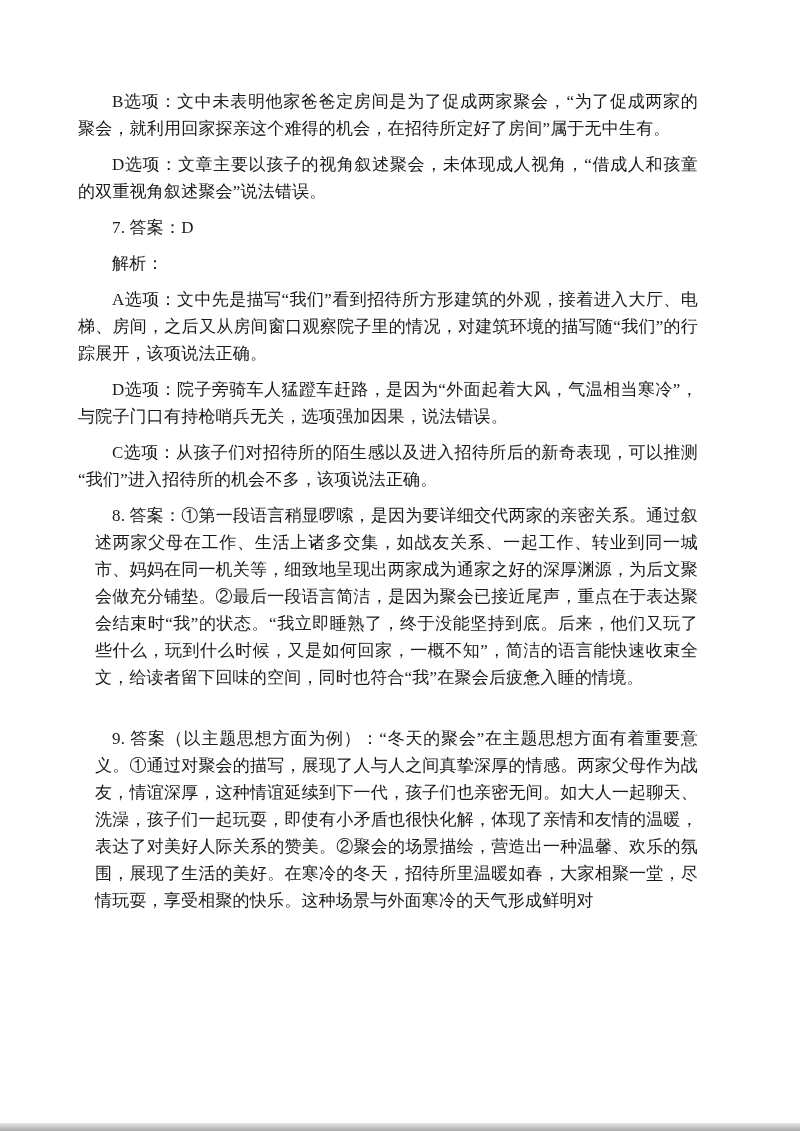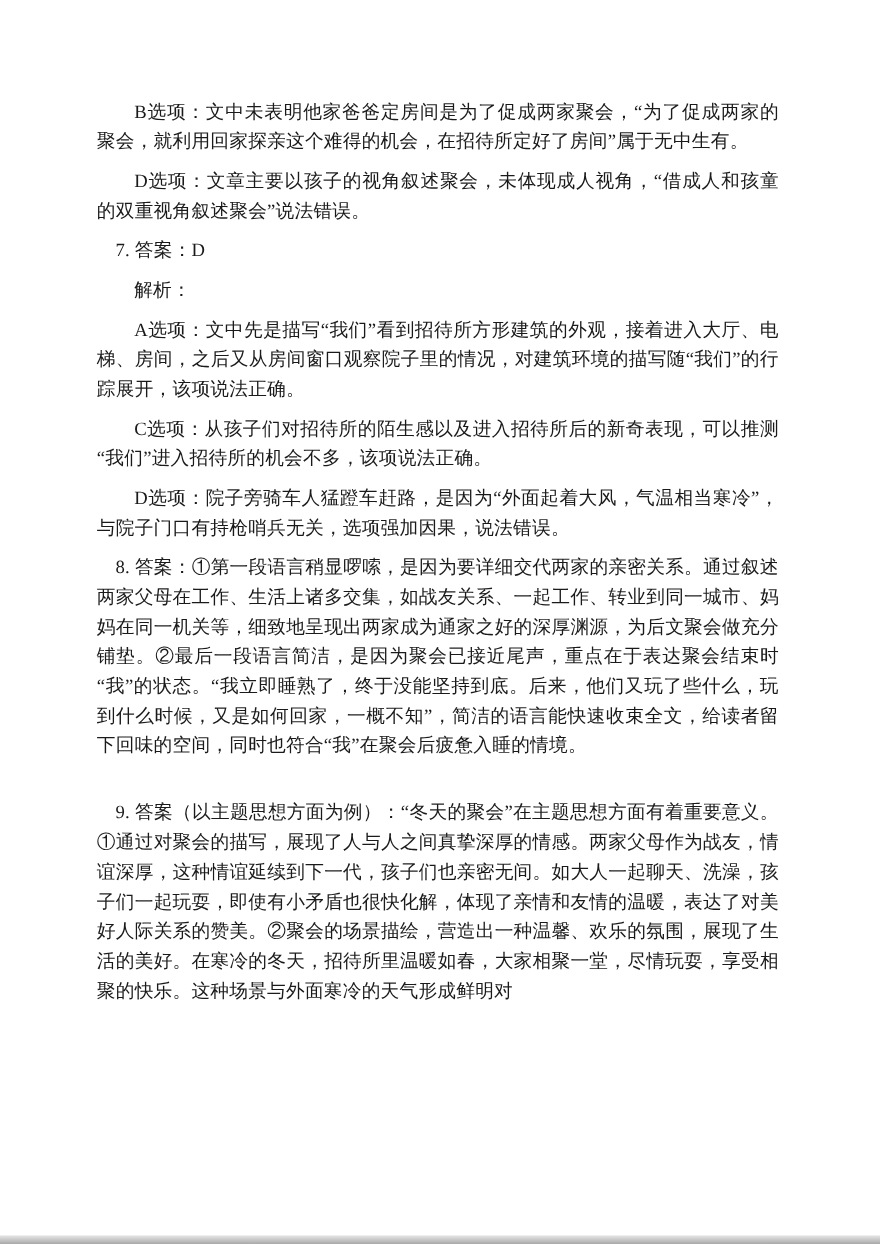--- a/index.html
+++ b/index.html
@@ -14,36 +14,37 @@
     height: 1131px;
     margin: 0 auto;
     background: #ffffff;
     overflow: hidden;
     font-family: "Liberation Serif", "DejaVu Serif", serif;
     color: #1a1a1a;
   }
   .content {
     position: absolute;
     top: 88px;
-    left: 88px;
+    left: 78px;
     width: 620px;
   }
   .para {
     margin: 0 0 9px 0;
     font-size: 17px;
     line-height: 27px;
     text-align: justify;
     letter-spacing: 0.2px;
     word-break: break-all;
   }
   .para.option {
     text-indent: 2em;
   }
   .para.answer {
     text-indent: 1em;
+    margin-left: 17px;
   }
   .para.gap-before {
     margin-top: 34px;
   }
   .bottom-shadow {
     position: absolute;
     left: 0;
     bottom: 0;
     width: 100%;
     height: 8px;
@@ -53,19 +54,19 @@
 </head>
 <body>
 
 <div class="page">
   <div class="content" id="doc-body">
       <p class="para option">B选项：文中未表明他家爸爸定房间是为了促成两家聚会，“为了促成两家的聚会，就利用回家探亲这个难得的机会，在招待所定好了房间”属于无中生有。</p>
       <p class="para option">D选项：文章主要以孩子的视角叙述聚会，未体现成人视角，“借成人和孩童的双重视角叙述聚会”说法错误。</p>
       <p class="para answer">7. 答案：D</p>
       <p class="para option">解析：</p>
       <p class="para option">A选项：文中先是描写“我们”看到招待所方形建筑的外观，接着进入大厅、电梯、房间，之后又从房间窗口观察院子里的情况，对建筑环境的描写随“我们”的行踪展开，该项说法正确。</p>
+      <p class="para option">D选项：院子旁骑车人猛蹬车赶路，是因为“外面起着大风，气温相当寒冷”，与院子门口有持枪哨兵无关，选项强加因果，说法错误。</p>
       <p class="para option">C选项：从孩子们对招待所的陌生感以及进入招待所后的新奇表现，可以推测“我们”进入招待所的机会不多，该项说法正确。</p>
-      <p class="para option">D选项：院子旁骑车人猛蹬车赶路，是因为“外面起着大风，气温相当寒冷”，与院子门口有持枪哨兵无关，选项强加因果，说法错误。</p>
       <p class="para answer">8. 答案：①第一段语言稍显啰嗦，是因为要详细交代两家的亲密关系。通过叙述两家父母在工作、生活上诸多交集，如战友关系、一起工作、转业到同一城市、妈妈在同一机关等，细致地呈现出两家成为通家之好的深厚渊源，为后文聚会做充分铺垫。②最后一段语言简洁，是因为聚会已接近尾声，重点在于表达聚会结束时“我”的状态。“我立即睡熟了，终于没能坚持到底。后来，他们又玩了些什么，玩到什么时候，又是如何回家，一概不知”，简洁的语言能快速收束全文，给读者留下回味的空间，同时也符合“我”在聚会后疲惫入睡的情境。</p>
       <p class="para answer gap-before">9. 答案（以主题思想方面为例）：“冬天的聚会”在主题思想方面有着重要意义。①通过对聚会的描写，展现了人与人之间真挚深厚的情感。两家父母作为战友，情谊深厚，这种情谊延续到下一代，孩子们也亲密无间。如大人一起聊天、洗澡，孩子们一起玩耍，即使有小矛盾也很快化解，体现了亲情和友情的温暖，表达了对美好人际关系的赞美。②聚会的场景描绘，营造出一种温馨、欢乐的氛围，展现了生活的美好。在寒冷的冬天，招待所里温暖如春，大家相聚一堂，尽情玩耍，享受相聚的快乐。这种场景与外面寒冷的天气形成鲜明对</p>
     </div>
   <div class="bottom-shadow"></div>
 </div>
 
 </body></html>

